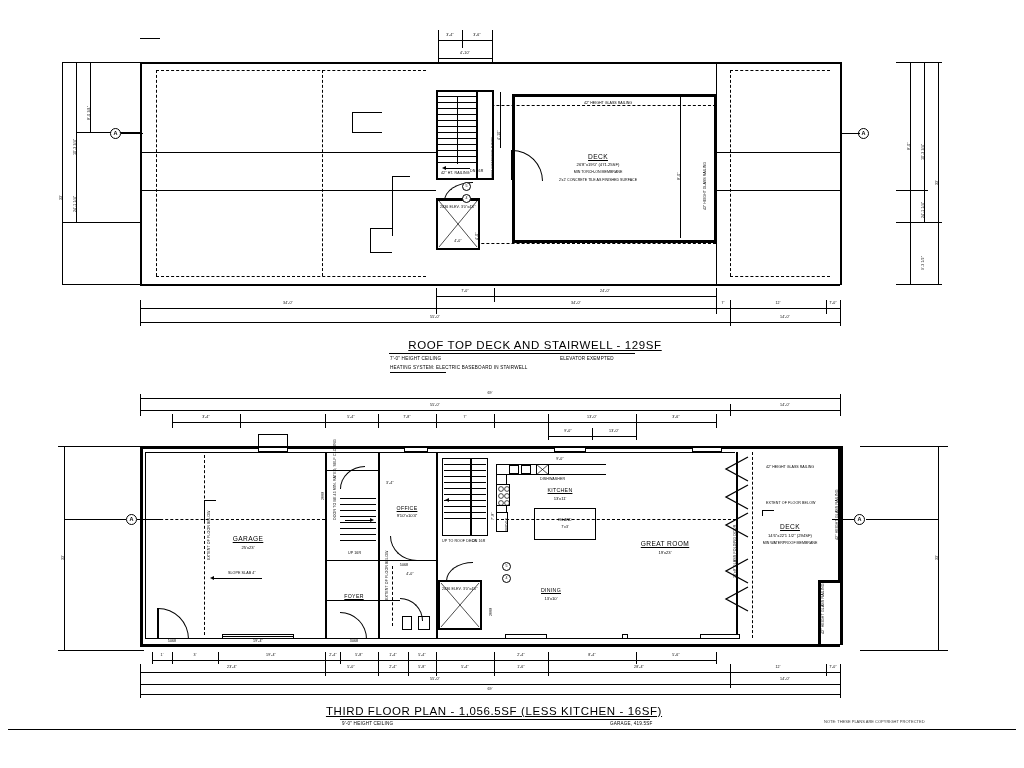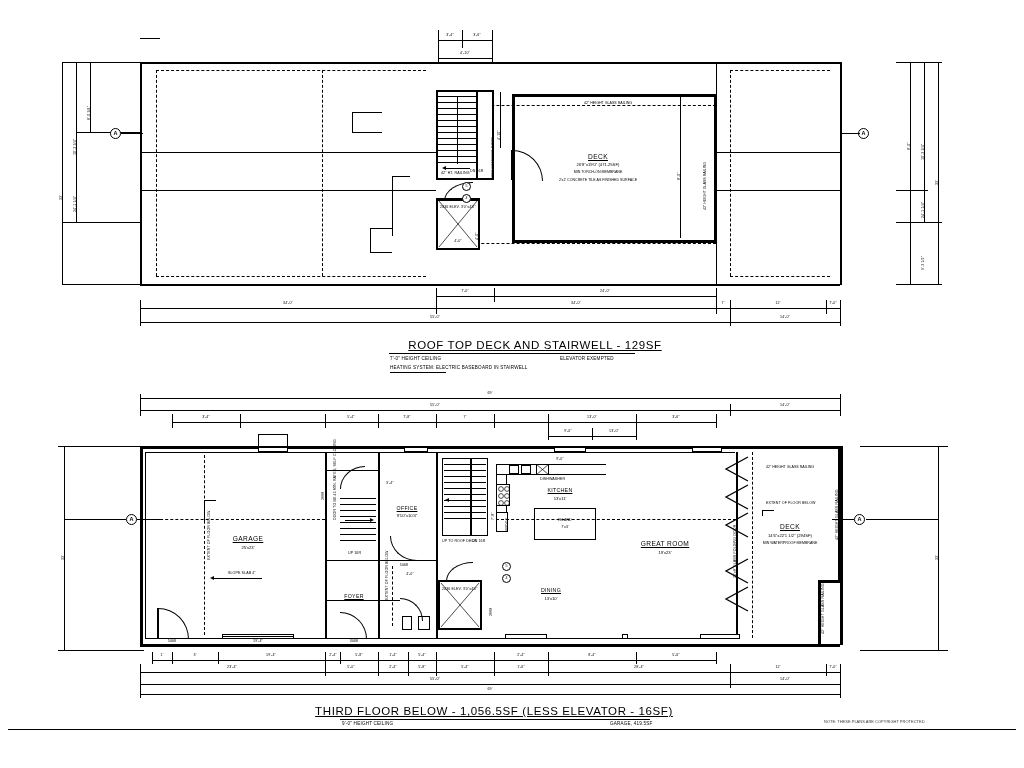--- a/index.html
+++ b/index.html
@@ -529,21 +529,21 @@
     <div class="ln v" style="left:840px;top:676px;height:12px;"></div>
     <div class="ln h" style="left:140px;top:684px;width:700px;"></div>
     <div class="t dim ctr" style="left:435px;top:678px;">55'-0"</div>
     <div class="t dim ctr" style="left:785px;top:678px;">14'-0"</div>
 
     <div class="ln v" style="left:140px;top:688px;height:10px;"></div>
     <div class="ln v" style="left:840px;top:688px;height:10px;"></div>
     <div class="ln h" style="left:140px;top:694px;width:700px;"></div>
     <div class="t dim ctr" style="left:490px;top:688px;">69'</div>
 
-    <div class="t title ctr" style="left:494px;top:706px;">THIRD FLOOR BELOW - 1,056.5SF (LESS ELEVATOR - 16SF)</div>
+    <div class="t title ctr" style="left:494px;top:706px;">THIRD FLOOR PLAN - 1,056.5SF (LESS KITCHEN - 16SF)</div>
     <div class="ln h" style="left:340px;top:719px;width:310px;"></div>
     <div class="t subtitle" style="left:342px;top:722px;">9'-0" HEIGHT CEILING</div>
     <div class="t subtitle" style="left:610px;top:722px;">GARAGE, 419.5SF</div>
 
     <div class="ln h" style="left:8px;top:729px;width:1008px;"></div>
     <div class="t faint" style="left:824px;top:720px;">NOTE: THESE PLANS ARE COPYRIGHT PROTECTED</div>
   </div>
 
 </div>
 

